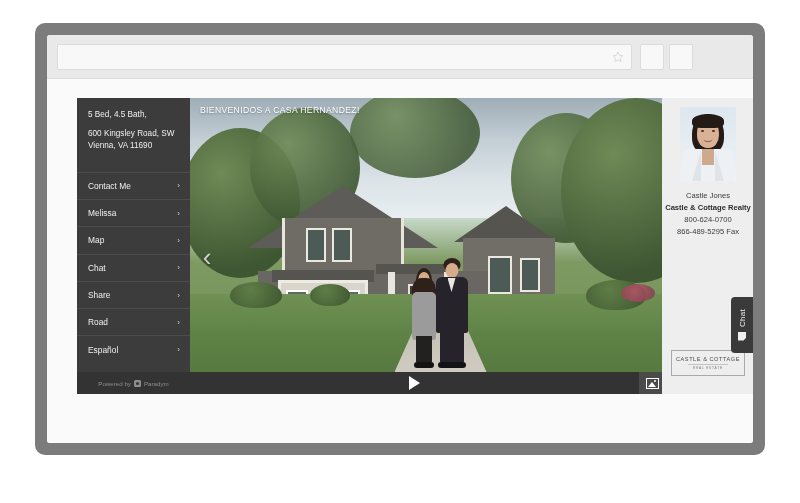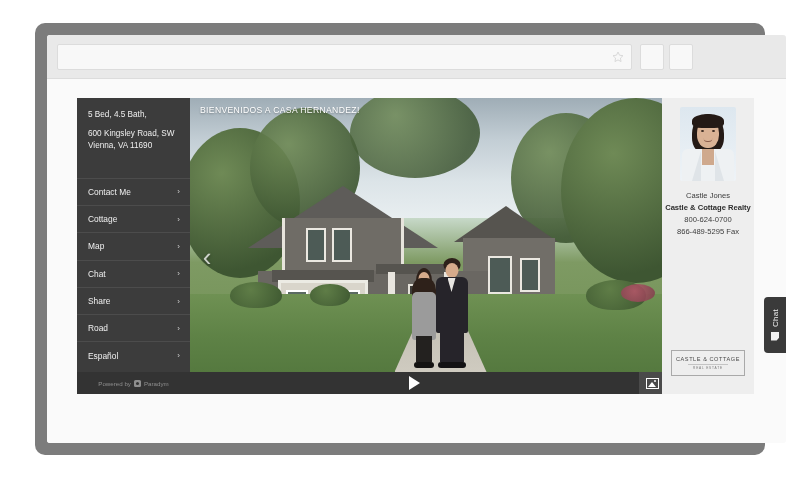--- a/index.html
+++ b/index.html
@@ -21,21 +21,20 @@
     border-radius: 10px;
     box-sizing: border-box;
     padding: 12px;
   }
   .screen {
     position: relative;
     width: 100%; height: 100%;
     background: #fafafa;
     border-radius: 3px;
     overflow: hidden;
-    padding-left: 33px;
   }
 
   
   .browser-chrome {
     position: absolute; left: 0; top: 0;
     width: 100%; height: 44px;
     background: #e9e9e9;
     border-bottom: 1px solid #dcdcdc;
     box-sizing: border-box;
   }
@@ -86,21 +85,21 @@
     background: #3c3c3c;
     position: relative;
     display: flex; flex-direction: column;
   }
   .prop-info { padding: 11px 11px 10px 11px; }
   .prop-line {
     color: #efefef; font-size: 8.2px;
     line-height: 1.45; margin: 0 0 7px 0;
   }
   .prop-line.addr { margin-bottom: 0; }
-  .menu { margin-top: 16px; }
+  .menu { margin-top: 10px; }
   .menu-item {
     position: relative;
     height: 26.3px;
     border-top: 1px solid #4c4c4c;
     display: flex; align-items: center;
     padding: 0 11px;
     color: #f0f0f0;
     font-size: 8.4px;
     cursor: pointer;
   }
@@ -438,21 +437,21 @@
               <div class="prop-line addr">600 Kingsley Road, SW</div>
               <div class="prop-line addr">Vienna, VA 11690</div>
             </div>
 
             <div class="menu">
               <div class="menu-item">
                 <span>Contact Me</span>
                 <span class="chev">›</span>
               </div>
               <div class="menu-item">
-                <span>Cottage</span>
+                <span>Melissa</span>
                 <span class="chev">›</span>
               </div>
               <div class="menu-item">
                 <span>Map</span>
                 <span class="chev">›</span>
               </div>
               <div class="menu-item">
                 <span>Chat</span>
                 <span class="chev">›</span>
               </div>

